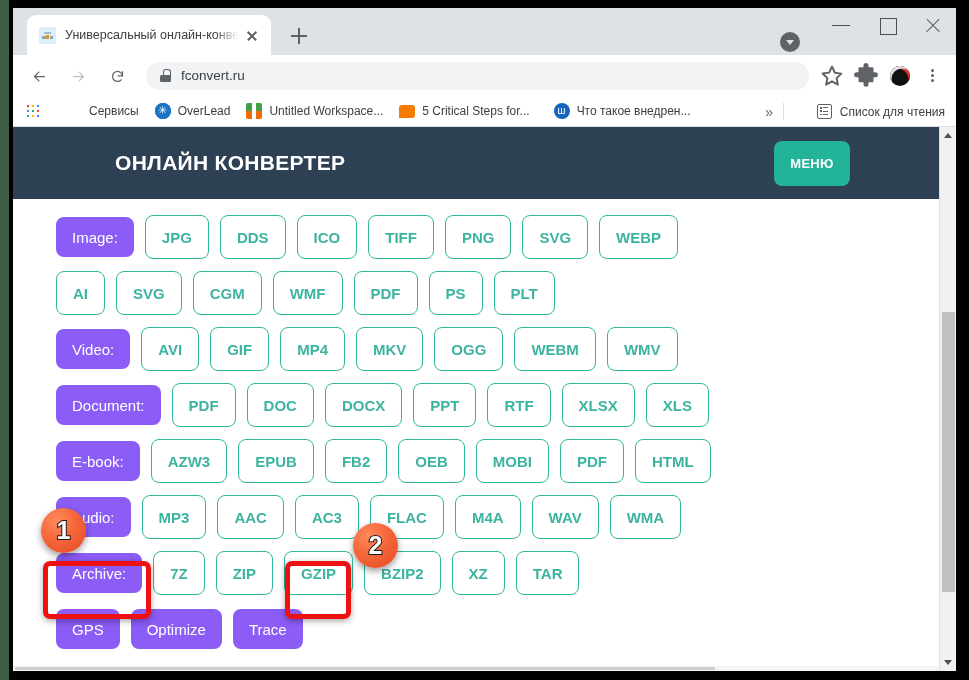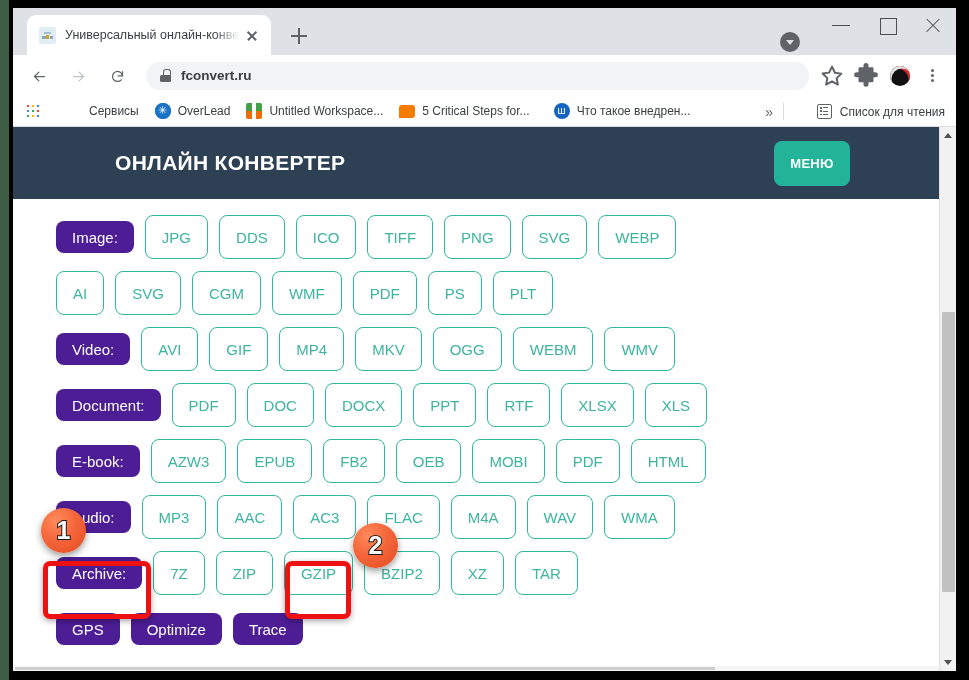--- a/index.html
+++ b/index.html
@@ -109,21 +109,20 @@
   .navbtn { width: 32px; height: 32px; position: relative; flex: 0 0 32px; }
   #nav-back { margin-left: 11px; }
   #nav-fwd  { margin-left: 7px; }
   #nav-reload { margin-left: 7px; }
   .arrow-ico { position:absolute; left:8px; top:9px; width:15px; height:15px; }
   #omnibox {
     margin-left: 12px; flex: 1 1 auto; height: 28px;
     background: #f1f3f4; border-radius: 14px;
     display: flex; align-items: center; padding-left: 14px;
     margin-right: 8px;
-    font-weight: bold;
   }
   #lock-icon { width: 11px; height: 13px; position: relative; flex: 0 0 11px; }
   #lock-icon::before {
     content:""; position:absolute; left:0; bottom:0; width:11px; height:7.5px;
     background:#5f6368; border-radius:1.5px;
   }
   #lock-icon::after {
     content:""; position:absolute; left:2.5px; top:0; width:6px; height:7px;
     border:1.6px solid #5f6368; border-bottom:none; border-radius:3px 3px 0 0;
   }
@@ -236,30 +235,30 @@
     position: absolute; right: 89px; top: 14px;
     width: 76px; height: 45px; border-radius: 8px;
     background: #22b398; color: #fff; font-size: 13px; font-weight: bold;
     display: flex; align-items: center; justify-content: center;
     letter-spacing: 0.3px;
   }
 
   #rows { padding: 16px 0 0 43px; }
   .fmt-row { display: flex; align-items: center; margin-bottom: 12px; height: 44px; }
   .cat-chip {
-    height: 32px; border-radius: 8px; background: #4c1d95;
+    height: 40px; border-radius: 8px; background: #8b5cf6;
     color: #fff; font-size: 15px;
     display: flex; align-items: center; justify-content: center;
     padding: 0 16px; margin-right: 11px; white-space: nowrap;
   }
   .fmt-chip {
     height: 44px; border-radius: 8px; background: #fff;
     border: 1.6px solid #2fb89c; color: #3db4a0; font-size: 15px;
     display: flex; align-items: center; justify-content: center;
-    padding: 0 16px; margin-right: 11px; white-space: nowrap;
+    padding: 0 16px; margin-right: 11px; white-space: nowrap; font-weight: bold;
   }
   .cat-chip.solo { margin-right: 11px; }
 
   
   .hl-box {
     position: absolute; border: 5px solid #ee1111; border-radius: 7px;
     box-shadow: 0 2px 6px rgba(0,0,0,0.35);
     pointer-events: none;
   }
   #hl-ebook { left: 30px; top: 434px; width: 108px; height: 58px; }

